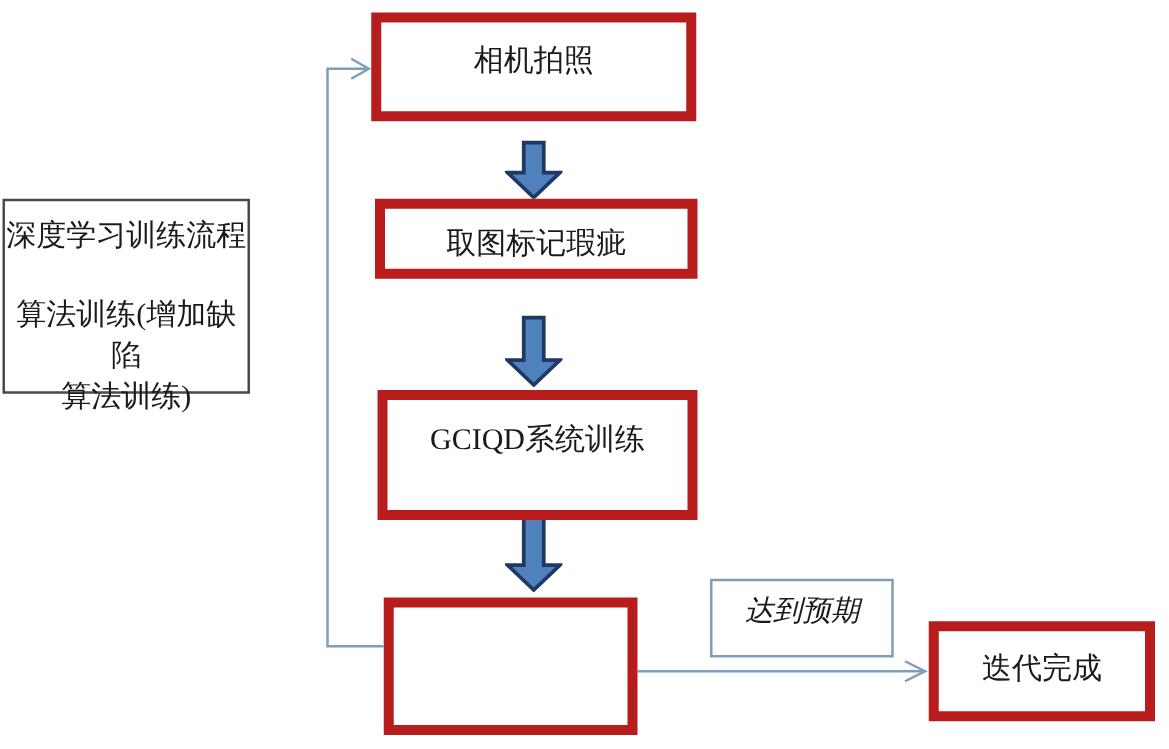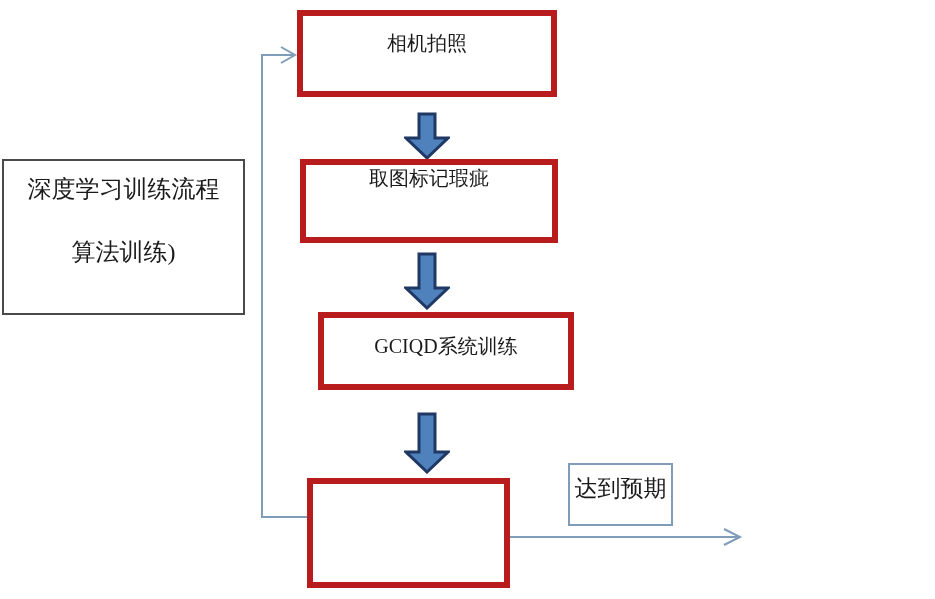--- a/index.html
+++ b/index.html
@@ -17,42 +17,43 @@
   }
   .node {
     position: absolute;
     background: #ffffff;
     box-sizing: border-box;
     text-align: center;
     color: #1a1a1a;
     z-index: 2;
   }
   .thick {
-    border: 6px solid #b91c1c;
-    font-size: 20px;
+    border: 8px solid #b91c1c;
+    font-size: 24px;
   }
   .node .lbl { display: block; }
   #box-camera   { left: 297px; top: 10px;  width: 260px; height: 87px;  padding-top: 14px; }
-  #box-mark     { left: 300px; top: 159px; width: 258px; height: 84px;  padding-top: 0; }
-  #box-train    { left: 302px; top: 312px; width: 256px; height: 78px;  padding-top: 15px; margin-left: 16px; }
+  #box-mark     { left: 300px; top: 159px; width: 258px; height: 64px;  padding-top: 11px; }
+  #box-train    { left: 302px; top: 312px; width: 256px; height: 104px;  padding-top: 15px; }
   #box-update   { left: 307px; top: 478px; width: 203px; height: 110px; padding-top: 12px; line-height: 35px; }
   #box-done     { left: 743px; top: 497px; width: 181px; height: 80px;  padding-top: 13px; }
   #box-note {
-    left: 2px; top: 159px; width: 243px; height: 156px;
+    left: 2px; top: 159px; width: 198px; height: 156px;
     border: 2px solid #4a4a4a;
     font-size: 24px;
     padding-top: 12px;
     line-height: 33px;
   }
   #box-note .gap { height: 30px; }
   #box-expected {
-    left: 568px; top: 463px; width: 105px; height: 63px;
+    left: 568px; top: 463px; width: 147px; height: 63px;
     border: 2px solid #7f9db9;
     font-size: 23px;
     padding-top: 8px;
+    font-style: italic;
   }
   .block-arrow {
     position: absolute;
     z-index: 1;
   }
   #arrow-1 { left: 404px; top: 112px; }
   #arrow-2 { left: 404px; top: 252px; }
   #arrow-3 { left: 404px; top: 412px; }
   #connector-layer {
     position: absolute;
@@ -97,24 +98,28 @@
     <span class="lbl">取图标记瑕疵</span>
   </div>
 
   <div id="box-train" class="node thick">
     <span class="lbl">GCIQD系统训练</span>
   </div>
 
   <div id="box-update" class="node thick">
   </div>
 
+  <div id="box-done" class="node thick">
+    <span class="lbl">迭代完成</span>
+  </div>
 
   <div id="box-expected" class="node">
     <span class="lbl">达到预期</span>
   </div>
 
   <div id="box-note" class="node">
     <span class="lbl">深度学习训练流程</span>
     <span class="lbl gap"></span>
+    <span class="lbl">算法训练(增加缺陷</span>
     <span class="lbl">算法训练)</span>
   </div>
 
 </div>
 
 </body></html>

